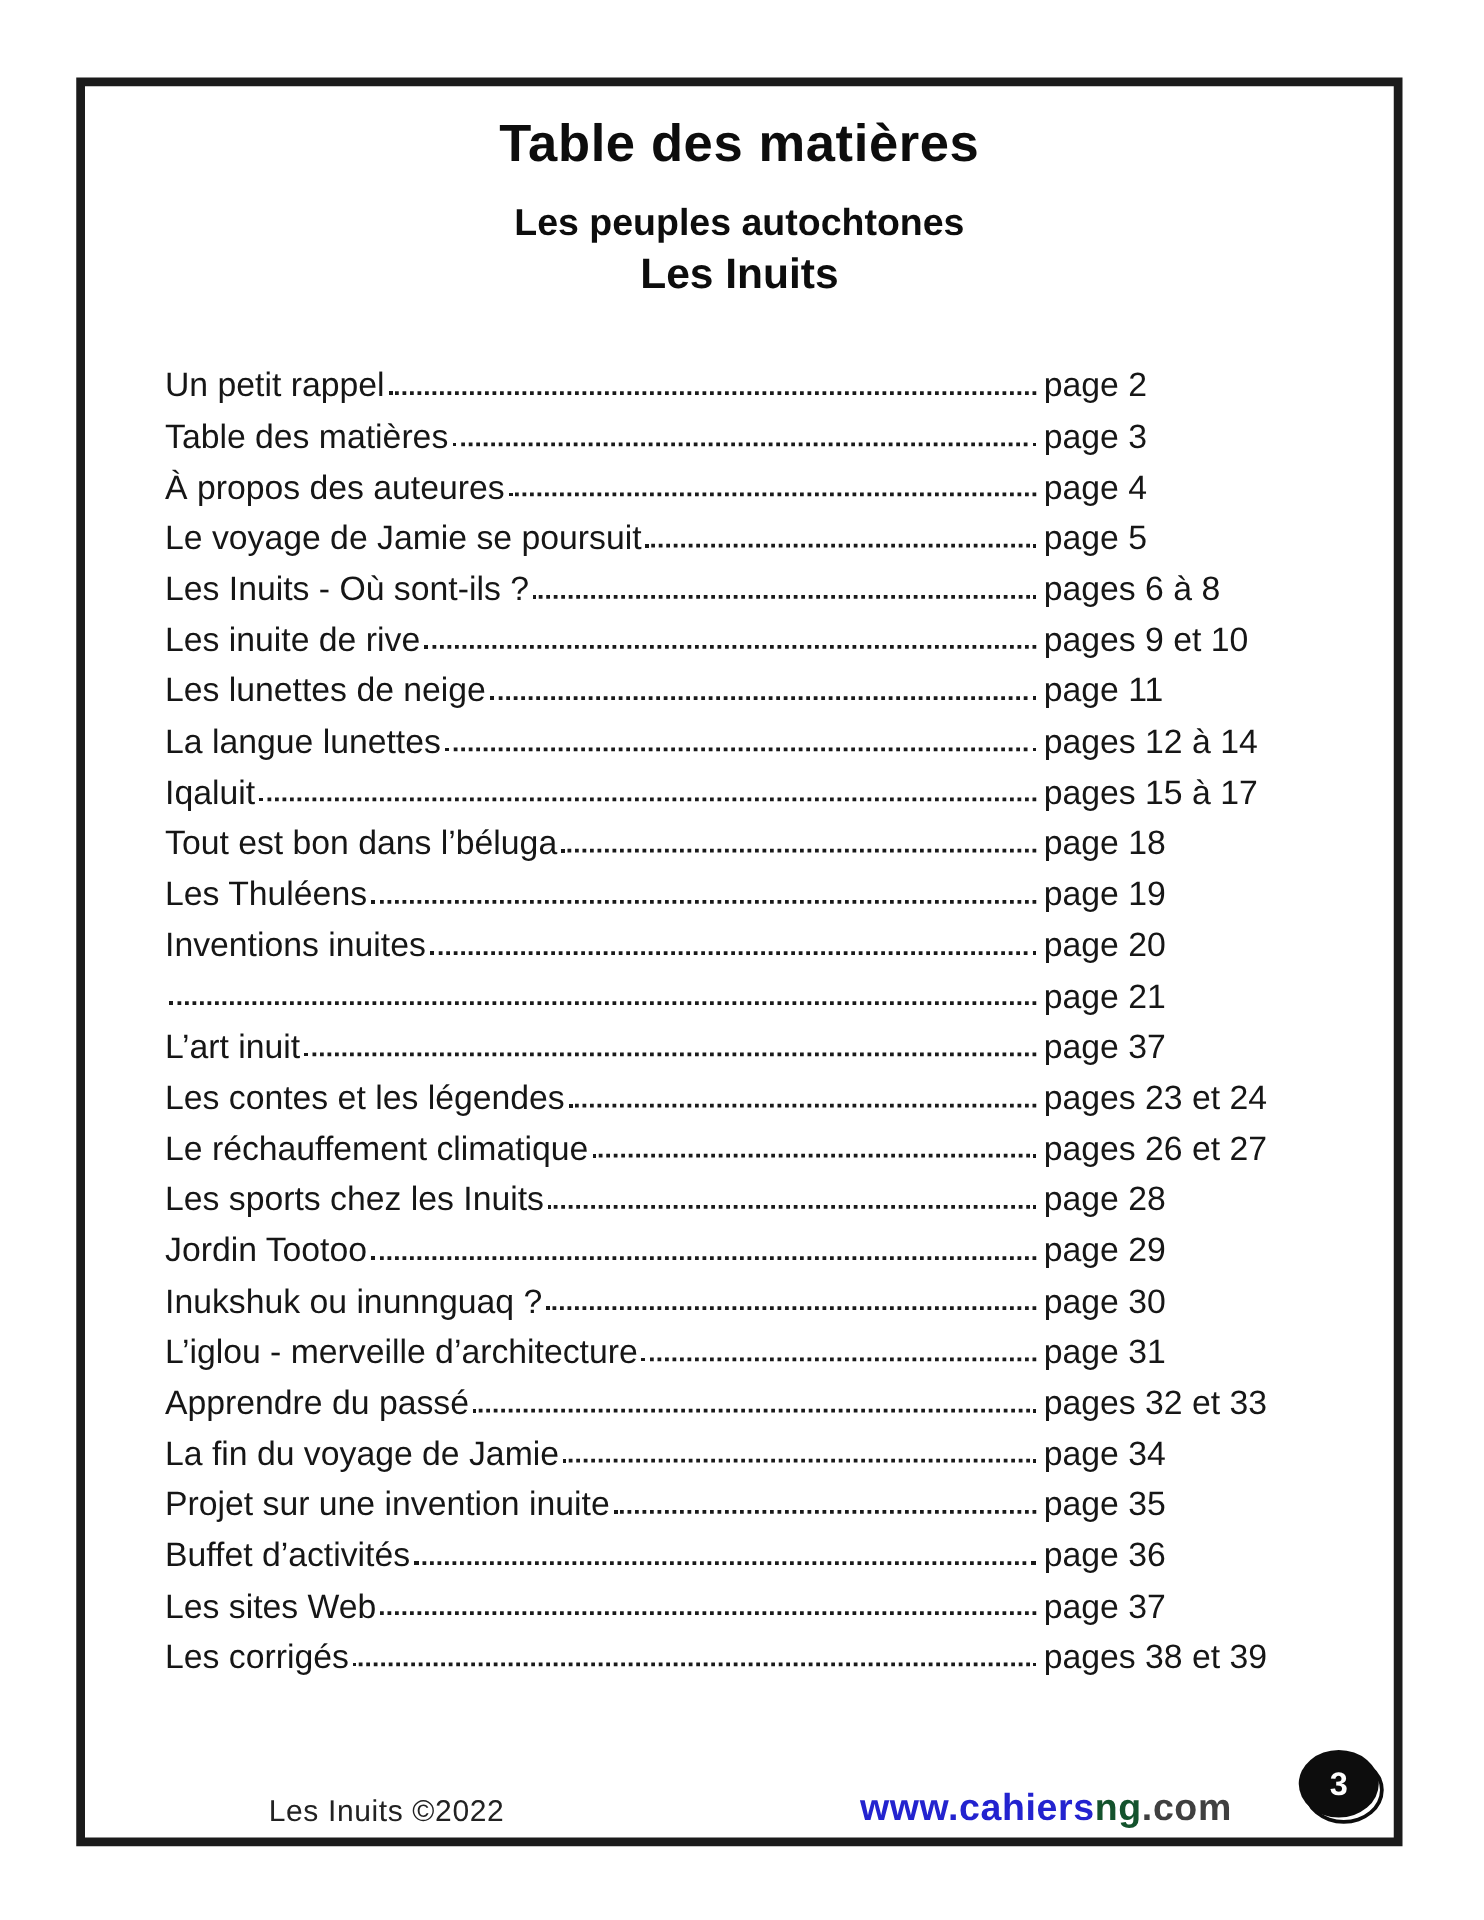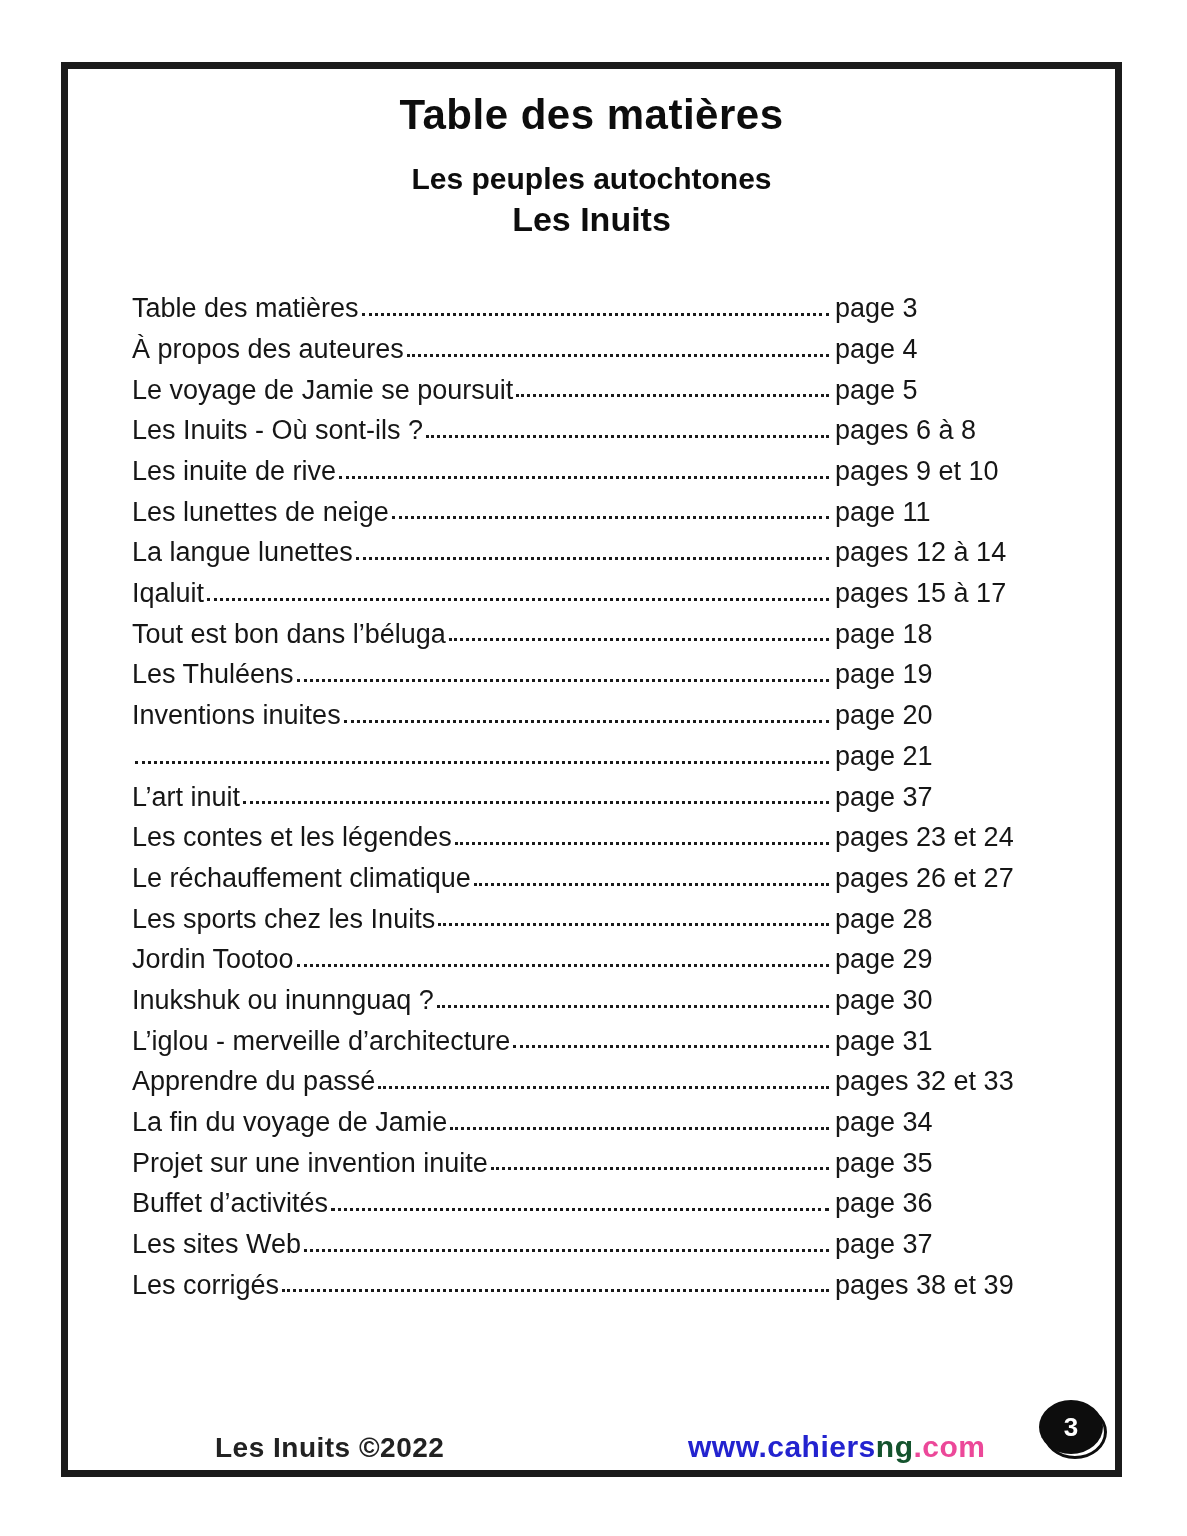--- a/index.html
+++ b/index.html
@@ -86,22 +86,22 @@
     position: absolute;
     left: 0;
     right: 0;
     bottom: 4px;
     height: 40px;
   }
   .footer-copyright {
     position: absolute;
     left: 147px;
     bottom: 2px;
-    font-size: 28px;
-    font-weight: 700;
+    font-size: 24px;
+    font-weight: 400;
     color: #222222;
     letter-spacing: 0.5px;
   }
   .footer-url {
     position: absolute;
     left: 620px;
     bottom: 2px;
     font-size: 30px;
     font-weight: 700;
     letter-spacing: 0.5px;
@@ -146,20 +146,25 @@
   <div class="page-border">
     <div class="content">
 
       <div class="title-block">
         <h1 class="doc-title">Table des matières</h1>
         <h2 class="doc-subtitle">Les peuples autochtones</h2>
         <h3 class="doc-subtitle2">Les Inuits</h3>
       </div>
 
       <div class="toc">
+        <div class="toc-row">
+          <span class="toc-title">Un petit rappel</span>
+          <span class="dots"></span>
+          <span class="toc-page">page 2</span>
+        </div>
 
         <div class="toc-row">
           <span class="toc-title">Table des matières</span>
           <span class="dots"></span>
           <span class="toc-page">page 3</span>
         </div>
 
         <div class="toc-row">
           <span class="toc-title">À propos des auteures</span>
           <span class="dots"></span>
@@ -300,21 +305,21 @@
 
         <div class="toc-row">
           <span class="toc-title">Les corrigés</span>
           <span class="dots"></span>
           <span class="toc-page">pages 38 et 39</span>
         </div>
       </div>
 
       <div class="footer">
         <span class="footer-copyright">Les Inuits ©2022</span>
-        <span class="footer-url"><span style="color: rgb(35, 35, 207);">www.cahiers</span><span style="color: #14532d;">ng</span><span style="color: #ec4899;">.com</span></span>
+        <span class="footer-url"><span style="color: rgb(35, 35, 207);">www.cahiers</span><span style="color: #14532d;">ng</span><span style="color: #404040;">.com</span></span>
         <div class="page-badge">
           <div class="badge-back"></div>
           <div class="badge-front">3</div>
         </div>
       </div>
 
     </div>
   </div>
 </div>
 

